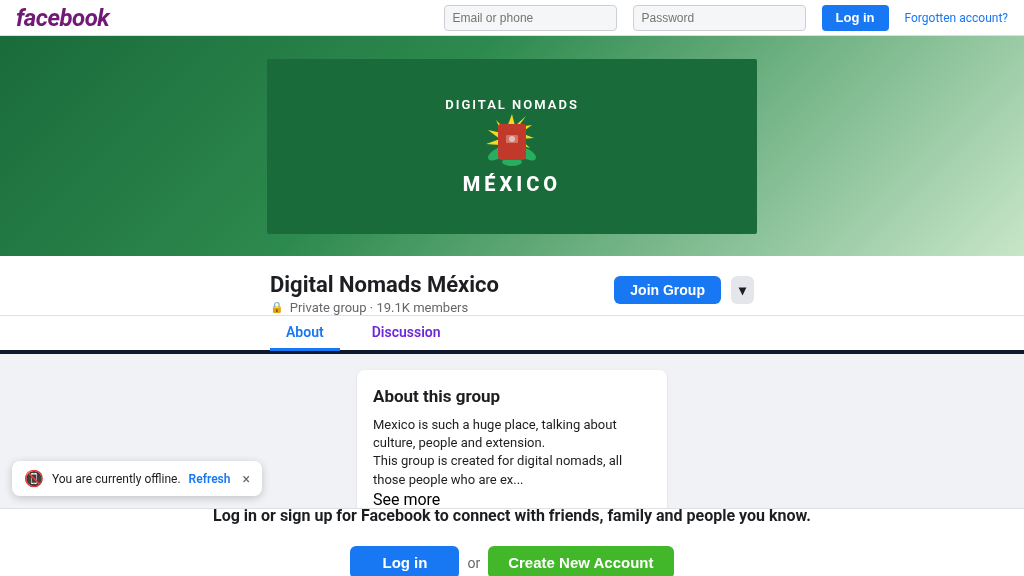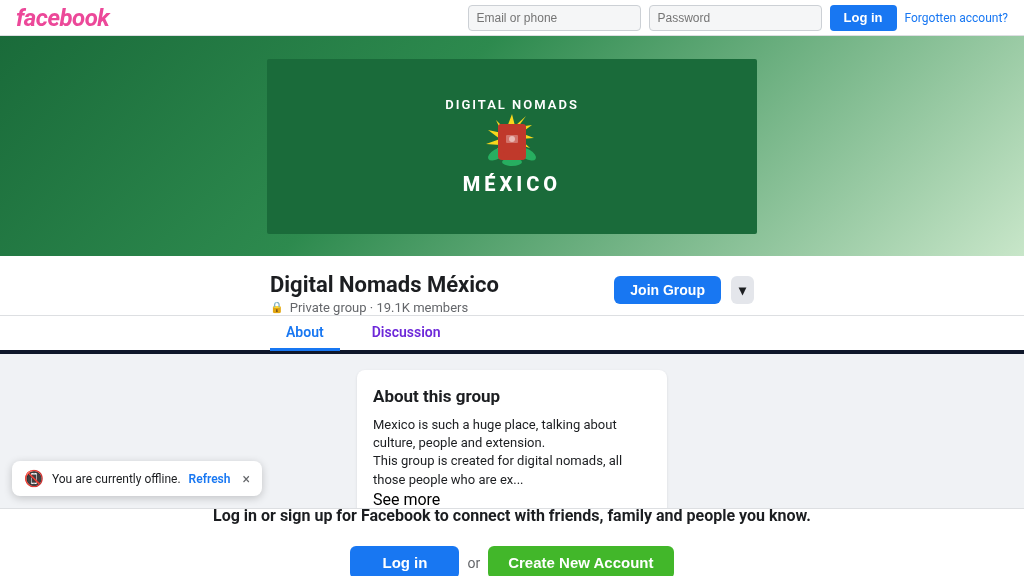--- a/index.html
+++ b/index.html
@@ -5,22 +5,22 @@
     * { margin: 0; padding: 0; box-sizing: border-box; }
     body { font-family: -apple-system, BlinkMacSystemFont, 'Segoe UI', Roboto, Helvetica, Arial, sans-serif; background: #f0f2f5; width: 1024px; height: 576px; overflow: hidden; position: relative; }
 
     
     #navbar {
       position: fixed; top: 0; left: 0; right: 0; height: 36px;
       background: #fff; border-bottom: 1px solid #dddfe2;
       display: flex; align-items: center; justify-content: space-between;
       padding: 0 16px; z-index: 100;
     }
-    #navbar-logo { color: #ec4899; font-size: 24px; font-weight: bold; font-style: italic; letter-spacing: -0.5px; }
-    #navbar-right { display: flex; align-items: center; gap: 8px; }
+    #navbar-logo { color: #701a75; font-size: 24px; font-weight: bold; font-style: italic; letter-spacing: -0.5px; }
+    #navbar-right { display: flex; align-items: center; gap: 16px; }
     .nav-input {
       height: 26px; border: 1px solid #ccd0d5; border-radius: 4px;
       padding: 0 8px; font-size: 12px; color: #1c1e21;
       background: #f5f6f7; outline: none;
     }
     #login-btn {
       background: #1877f2; color: #fff; border: none; border-radius: 4px;
       padding: 4px 14px; font-size: 13px; font-weight: 600; cursor: pointer; height: 26px;
     }
     #forgotten-link { color: #1877f2; font-size: 12px; cursor: pointer; white-space: nowrap; }

